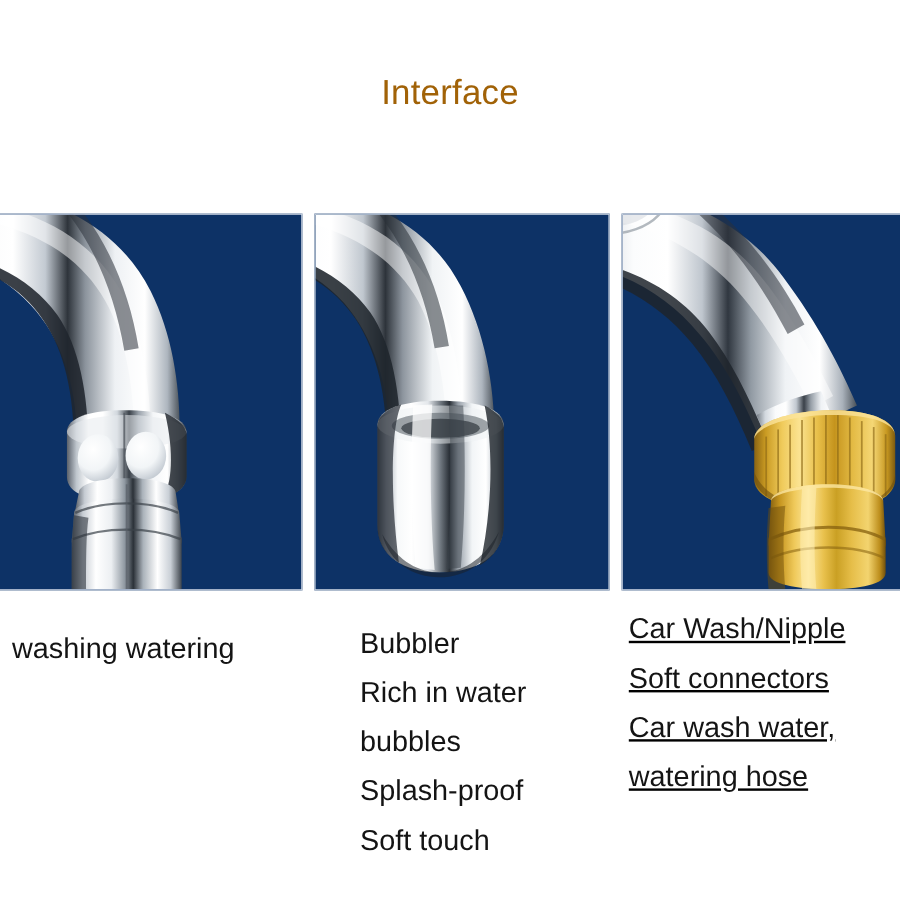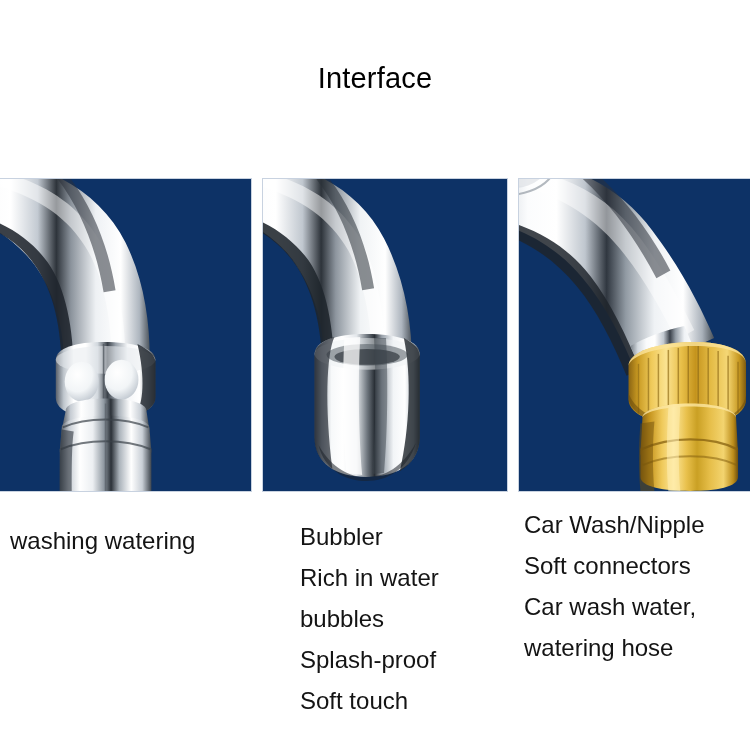--- a/index.html
+++ b/index.html
@@ -21,21 +21,21 @@
   }
 
   
   .title {
     position: absolute;
     left: 0;
     top: 58px;
     width: 750px;
     text-align: center;
     font-size: 29px;
-    color: #000000;
+    color: #a16207;
     letter-spacing: 0.2px;
     line-height: 40px;
     white-space: nowrap;
   }
 
   
   .panel-strip {
     position: absolute;
     left: 0;
     top: 178px;
@@ -71,21 +71,21 @@
     top: 492px;
     width: 750px;
     height: 258px;
   }
   .caption-col {
     position: absolute;
     top: 0;
   }
   .caption-col.c1 { left: 10px;  width: 240px; padding-top: 28px; }
   .caption-col.c2 { left: 300px; width: 210px; padding-top: 24px; }
-  .caption-col.c3 { left: 524px; width: 226px; padding-top: 12px; }
+  .caption-col.c3 { left: 524px; width: 226px; padding-top: 12px; text-decoration: underline; }
 
   .caption-line {
     font-size: 24px;
     line-height: 41px;
     color: #141414;
     white-space: nowrap;
   }
 </style>
 </head>
 <body>

